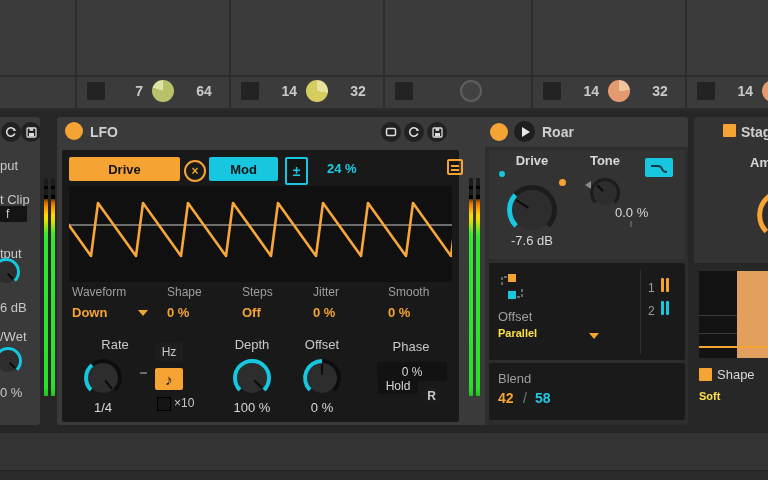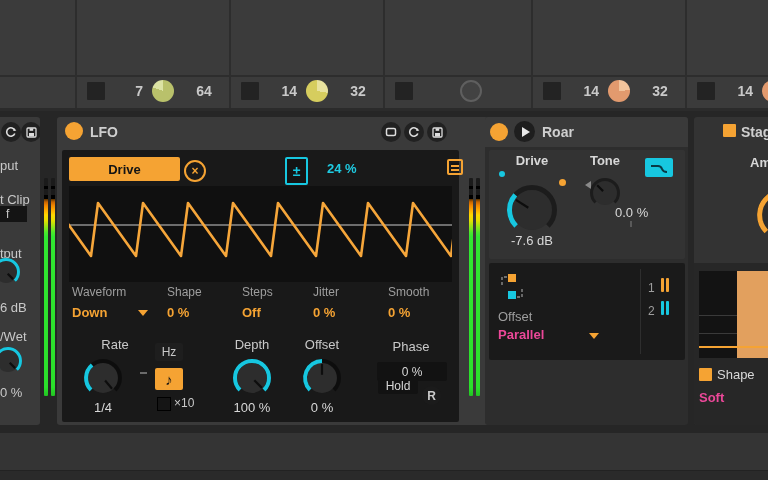--- a/index.html
+++ b/index.html
@@ -27,21 +27,21 @@
       #4a2c00 9.5%,#c76400 11%,#ef8400 12.5%,#ffa800 14.5%,#ffd900 17%,#e5e000 19.5%,
       #9fe414 22%,#4ae92c 25%,#31e731 27%,#2be02b 96%,#22c322 100%);}
   .mbar.b2{left:7px;}
 
   
   .device{top:117px;height:308px;background:#3a3a3a;border-radius:3px;}
   .titlebar-text{font-size:14px;font-weight:700;color:#cfcfcf;}
   .oncircle{width:18px;height:18px;border-radius:50%;background:#f5a333;}
   .iconcircle{width:20px;height:20px;border-radius:50%;background:#212121;display:flex;align-items:center;justify-content:center;}
   .lbl{font-size:12px;color:#9e9e9e;}
-  .val-orange{font-size:13px;color:#ec4899;}
+  .val-orange{font-size:11px;color:#fde047;}
   .val-white{font-size:13px;color:#d8d8d8;}
   .tri-down{width:0;height:0;border-left:5px solid transparent;border-right:5px solid transparent;border-top:6px solid #f5a333;}
   .tri-left{width:0;height:0;border-top:4px solid transparent;border-bottom:4px solid transparent;border-right:6px solid #8a8a8a;}
 
   
   .leftdev{left:0;width:40px;overflow:hidden;border-radius:0 3px 3px 0;}
   .leftdev .frag{color:#c9c9c9;font-size:13px;left:0;}
   .fragbox{left:0;top:89px;width:21px;height:16px;background:#141414;color:#c9c9c9;font-size:12px;
            display:flex;align-items:center;padding-left:6px;}
 
@@ -203,20 +203,21 @@
           <rect x="1" y="1" width="9" height="9" rx="1" fill="none" stroke="#ddd" stroke-width="1.3"></rect>
           <rect x="3.6" y="1.4" width="3.6" height="2.4" fill="#ddd"></rect>
           <rect x="3" y="6" width="5" height="3.4" fill="#ddd"></rect>
         </svg>
     </div>
 
     <div class="abs lfo-inner">
 
       <div class="abs mapbtn btn-orange" style="left:7px;top:7px;width:111px">Drive</div>
       <div class="abs unmap" style="left:122px;top:10px">×</div>
+      <div class="abs mapbtn btn-cyan" style="left:147px;top:7px;width:69px">Mod</div>
       <div class="abs pmbtn" style="left:223px;top:7px">±</div>
       <div class="abs amt" style="left:265px;top:11px">24 %</div>
       <div class="abs ham" style="left:385px;top:9px"></div>
 
       <div class="abs wavedisp">
         <svg id="wave-svg" width="383" height="96" viewBox="0 0 383 96">
             <line x1="0" y1="39" x2="383" y2="39" stroke="#8d8d8d" stroke-width="1.5"></line>
             <polyline points="-16,17 22,70 29,17 67,70 74,17 112,70 119,17 157,70 164,17 202,70 209,17 247,70 254,17 292,70 299,17 337,70 344,17 382,70 389,17 427,70" fill="none" stroke="#f6a63a" stroke-width="2.6" stroke-linejoin="round" stroke-linecap="round"></polyline>
           </svg>
       </div>
@@ -321,20 +322,26 @@
       <div class="abs val-orange" style="left:9px;top:64px;font-weight:600">Parallel</div>
       <div class="abs tri-down" style="left:100px;top:70px"></div>
       <div class="abs lbl" style="left:159px;top:18px">1</div>
       <div class="abs stagebar" style="left:172px;top:15px;background:#f5a333"></div>
       <div class="abs stagebar" style="left:177px;top:15px;background:#f5a333"></div>
       <div class="abs lbl" style="left:159px;top:41px">2</div>
       <div class="abs stagebar" style="left:172px;top:38px;background:#17c7e0"></div>
       <div class="abs stagebar" style="left:177px;top:38px;background:#17c7e0"></div>
     </div>
 
+    <div class="abs darkbox" style="left:4px;top:246px;width:196px;height:57px">
+      <div class="abs lbl" style="left:9px;top:8px;font-size:13px">Blend</div>
+      <div class="abs" style="left:9px;top:27px;font-size:14px;font-weight:600;color:#f5a333">42</div>
+      <div class="abs" style="left:34px;top:27px;font-size:14px;color:#777">/</div>
+      <div class="abs" style="left:46px;top:27px;font-size:14px;font-weight:600;color:#1fcbe2">58</div>
+    </div>
   </div>
 
   <div class="abs device stage">
     <div class="abs sqicon" style="left:29px;top:7px"></div>
     <div class="abs titlebar-text" style="left:47px;top:7px;white-space:nowrap">Stage</div>
     <div class="abs val-white" style="left:56px;top:38px;font-weight:600;white-space:nowrap">Amount</div>
     <div class="abs" id="k-amount" style="left:61px;top:70px"><svg width="56" height="56" viewBox="0 0 56 56">
           <circle cx="28" cy="28" r="21" fill="#2d2d2d"></circle>
           <path d="M11.4 44.6 A23.5 23.5 0 1 1 44.6 44.6" fill="none" stroke="rgba(0,0,0,0.45)" stroke-width="5"></path>
           <path d="M11.4 44.6 A23.5 23.5 0 1 1 47.3 14.5" fill="none" stroke="#f5a333" stroke-width="5"></path>

